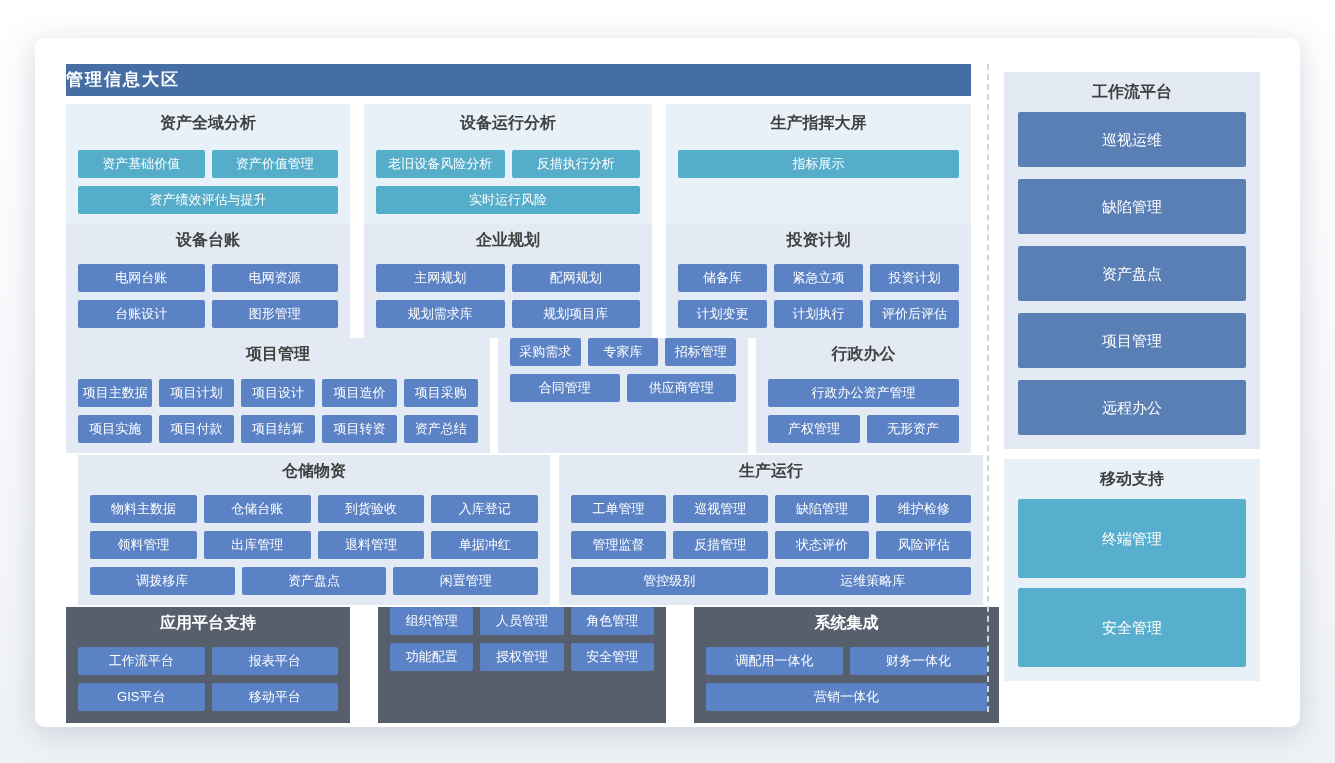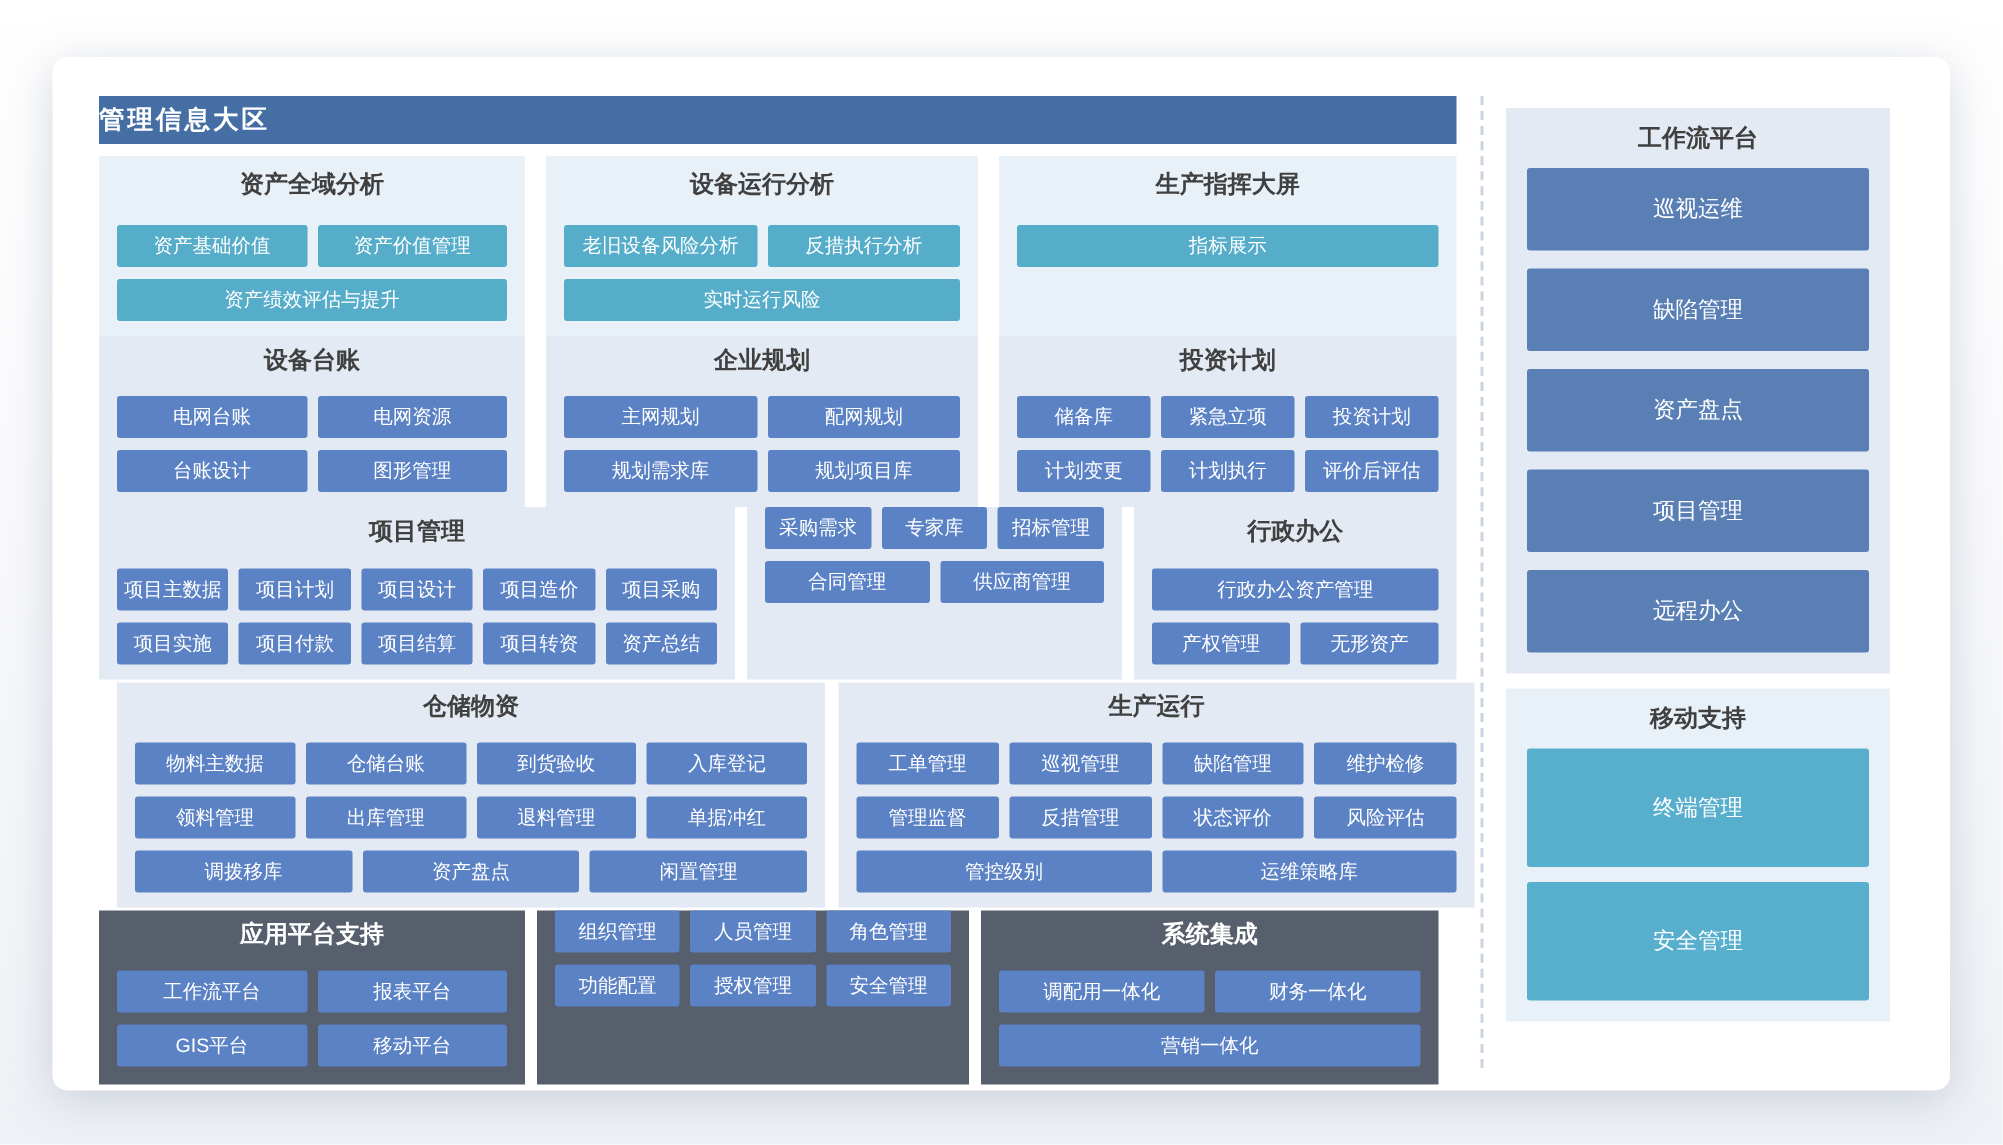--- a/index.html
+++ b/index.html
@@ -211,21 +211,21 @@
                 <div class="btn blue">反措管理</div>
                 <div class="btn blue">状态评价</div>
                 <div class="btn blue">风险评估</div>
               </div>
               <div class="btnrow">
                 <div class="btn blue">管控级别</div>
                 <div class="btn blue">运维策略库</div>
               </div>
             </section>
           </div>
-          <div class="mrow" style="grid-template-columns: 284px 288px 305px; gap: 8px; height: 110px;">
+          <div class="mrow" style="grid-template-columns: 284px 288px 305px; gap: 28px; height: 110px;">
             <section class="group theme-dark">
               <div class="group-title" style="height: 32px;">应用平台支持</div>
               <div class="btnrow">
                 <div class="btn blue">工作流平台</div>
                 <div class="btn blue">报表平台</div>
               </div>
               <div class="btnrow">
                 <div class="btn blue">GIS平台</div>
                 <div class="btn blue">移动平台</div>
               </div>

